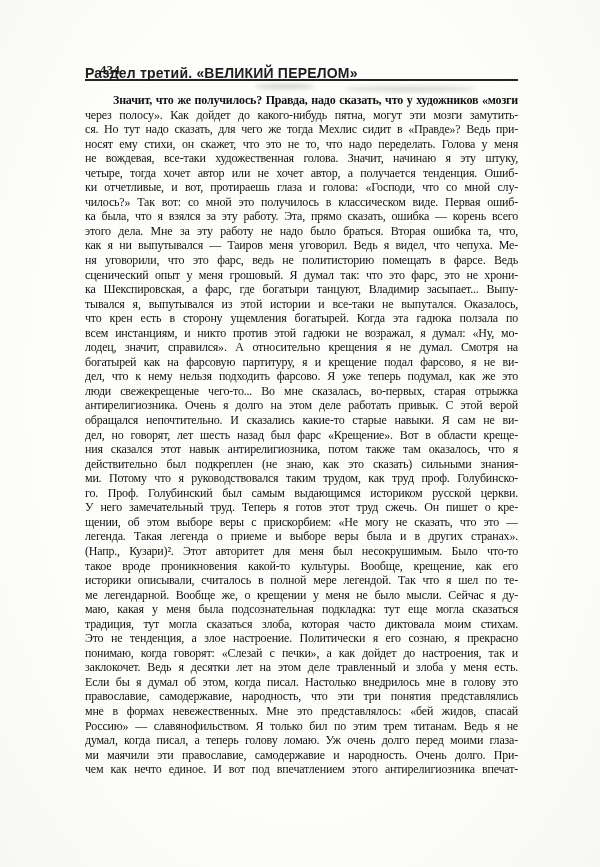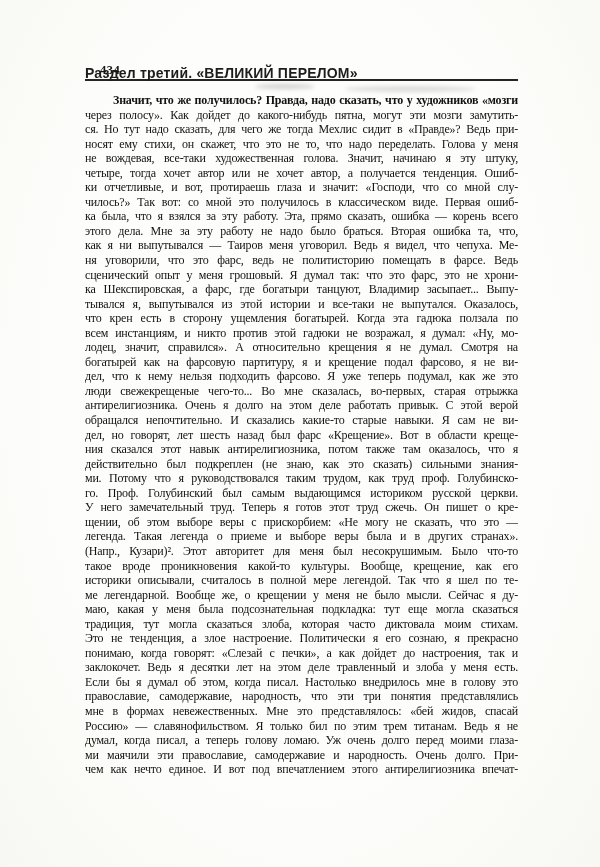--- a/index.html
+++ b/index.html
@@ -84,21 +84,21 @@
       <span class="page-number">434</span>
       <div class="running-title">Раздел третий. «ВЕЛИКИЙ ПЕРЕЛОМ»</div>
     </div>
     <div class="body-text">
         <div class="line first">Значит, что же получилось? Правда, надо сказать, что у художников «мозги</div>
         <div class="line">через полосу». Как дойдет до какого-нибудь пятна, могут эти мозги замутить-</div>
         <div class="line">ся. Но тут надо сказать, для чего же тогда Мехлис сидит в «Правде»? Ведь при-</div>
         <div class="line">носят ему стихи, он скажет, что это не то, что надо переделать. Голова у меня</div>
         <div class="line">не вождевая, все-таки художественная голова. Значит, начинаю я эту штуку,</div>
         <div class="line">четыре, тогда хочет автор или не хочет автор, а получается тенденция. Ошиб-</div>
-        <div class="line">ки отчетливые, и вот, протираешь глаза и значит: «Господи, что со мной слу-</div>
+        <div class="line">ки отчетливые, и вот, протираешь глаза и голова: «Господи, что со мной слу-</div>
         <div class="line">чилось?» Так вот: со мной это получилось в классическом виде. Первая ошиб-</div>
         <div class="line">ка была, что я взялся за эту работу. Эта, прямо сказать, ошибка — корень всего</div>
         <div class="line">этого дела. Мне за эту работу не надо было браться. Вторая ошибка та, что,</div>
         <div class="line">как я ни выпутывался — Таиров меня уговорил. Ведь я видел, что чепуха. Ме-</div>
         <div class="line">ня уговорили, что это фарс, ведь не политисторию помещать в фарсе. Ведь</div>
         <div class="line">сценический опыт у меня грошовый. Я думал так: что это фарс, это не хрони-</div>
         <div class="line">ка Шекспировская, а фарс, где богатыри танцуют, Владимир засыпает... Выпу-</div>
         <div class="line">тывался я, выпутывался из этой истории и все-таки не выпутался. Оказалось,</div>
         <div class="line">что крен есть в сторону ущемления богатырей. Когда эта гадюка ползала по</div>
         <div class="line">всем инстанциям, и никто против этой гадюки не возражал, я думал: «Ну, мо-</div>

